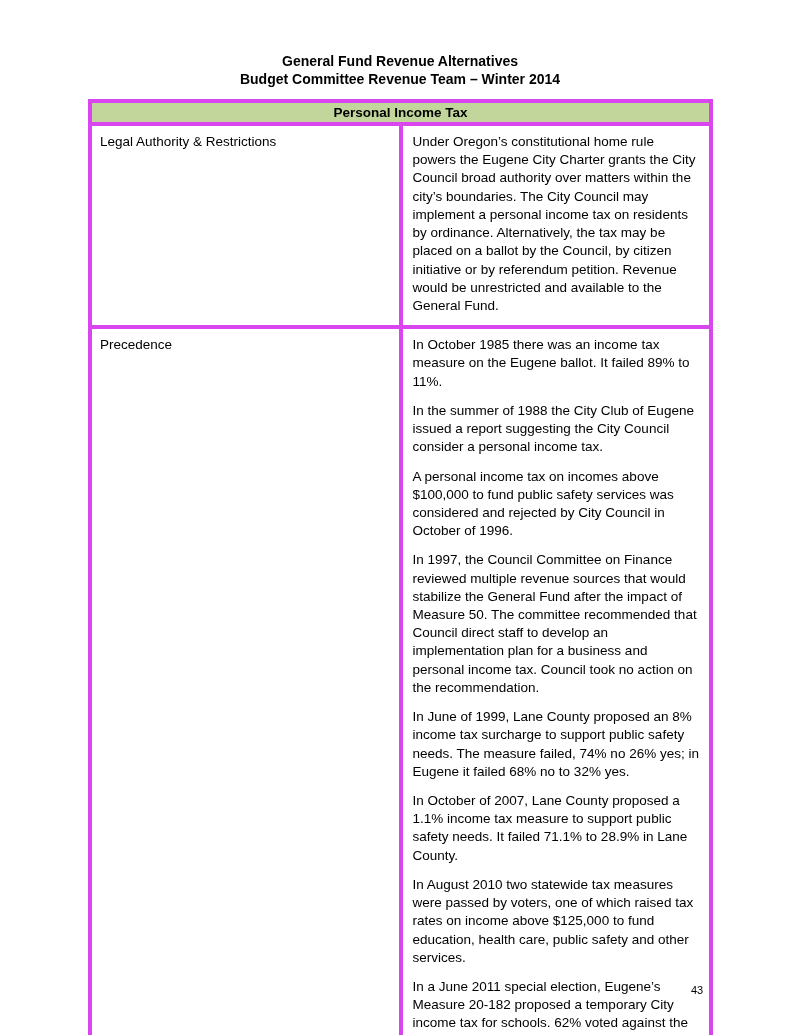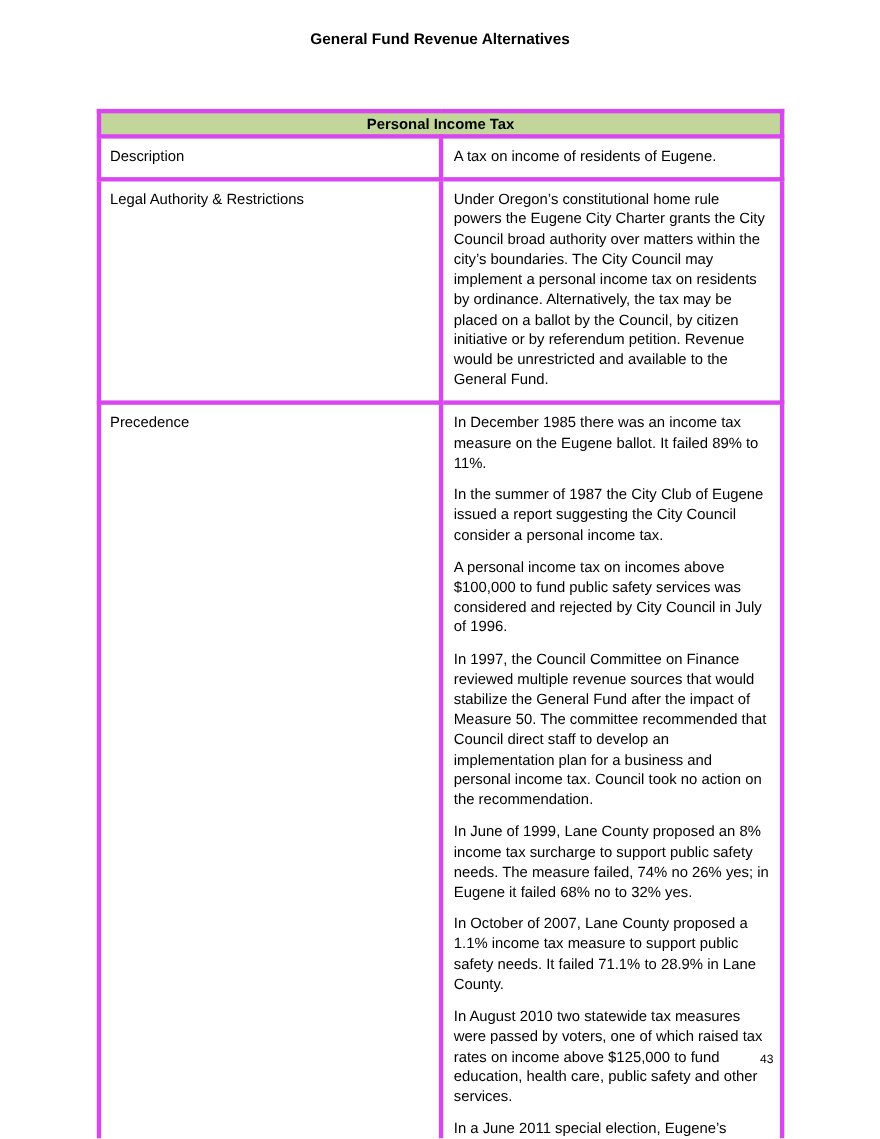--- a/index.html
+++ b/index.html
@@ -10,21 +10,21 @@
     color: #000000;
   }
   .page {
     position: relative;
     width: 800px;
     height: 1035px;
     background: #ffffff;
     overflow: hidden;
   }
   .doc-header {
-    padding-top: 26px;
+    padding-top: 52px;
     text-align: center;
     font-weight: bold;
     font-size: 14px;
     line-height: 1.32;
   }
   .tax-table {
     position: absolute;
     left: 88px;
     top: 99px;
     width: 625px;
@@ -55,58 +55,53 @@
   }
   .content-cell p {
     margin: 0 0 11px 0;
   }
   .content-cell p:last-child {
     margin-bottom: 6px;
   }
   .page-number {
     position: absolute;
     left: 691px;
-    top: 957px;
+    top: 984px;
     font-size: 11px;
   }
 </style>
 </head>
 <body>
 
 <div class="page">
 
   <div class="doc-header">
     <div>General Fund Revenue Alternatives</div>
+    <div>Budget Committee Revenue Team – Winter 2014</div>
   </div>
 
   <table class="tax-table">
     <thead>
       <tr>
         <th class="header-cell" colspan="2">Personal Income Tax</th>
       </tr>
     </thead>
     <tbody>
       <tr>
-        <td class="label-cell">Description</td>
-        <td class="content-cell">
-          <p>A tax on income of residents of Eugene.</p>
-        </td>
-      </tr>
-      <tr>
         <td class="label-cell">Legal Authority &amp; Restrictions</td>
         <td class="content-cell">
           <p>Under Oregon’s constitutional home rule powers the Eugene City Charter grants the City Council broad authority over matters within the city’s boundaries. The City Council may implement a personal income tax on residents by ordinance. Alternatively, the tax may be placed on a ballot by the Council, by citizen initiative or by referendum petition. Revenue would be unrestricted and available to the General Fund.</p>
         </td>
       </tr>
       <tr>
         <td class="label-cell">Precedence</td>
         <td class="content-cell">
-          <p>In December 1985 there was an income tax measure on the Eugene ballot. It failed 89% to 11%.</p>
-          <p>In the summer of 1987 the City Club of Eugene issued a report suggesting the City Council consider a personal income tax.</p>
-          <p>A personal income tax on incomes above $100,000 to fund public safety services was considered and rejected by City Council in July of 1996.</p>
+          <p>In October 1985 there was an income tax measure on the Eugene ballot. It failed 89% to 11%.</p>
+          <p>In the summer of 1988 the City Club of Eugene issued a report suggesting the City Council consider a personal income tax.</p>
+          <p>A personal income tax on incomes above $100,000 to fund public safety services was considered and rejected by City Council in October of 1996.</p>
           <p>In 1997, the Council Committee on Finance reviewed multiple revenue sources that would stabilize the General Fund after the impact of Measure 50. The committee recommended that Council direct staff to develop an implementation plan for a business and personal income tax. Council took no action on the recommendation.</p>
           <p>In June of 1999, Lane County proposed an 8% income tax surcharge to support public safety needs. The measure failed, 74% no 26% yes; in Eugene it failed 68% no to 32% yes.</p>
           <p>In October of 2007, Lane County proposed a 1.1% income tax measure to support public safety needs. It failed 71.1% to 28.9% in Lane County.</p>
           <p>In August 2010 two statewide tax measures were passed by voters, one of which raised tax rates on income above $125,000 to fund education, health care, public safety and other services.</p>
           <p>In a June 2011 special election, Eugene’s Measure 20-182 proposed a temporary City income tax for schools. 62% voted against the measure.</p>
           <p>In 2003 Multnomah County passed a three-year temporary personal income tax on County residents to fund public schools, healthcare, senior services and public safety. The tax raised about $128 million per year.</p>
         </td>
       </tr>
     </tbody>
   </table>

